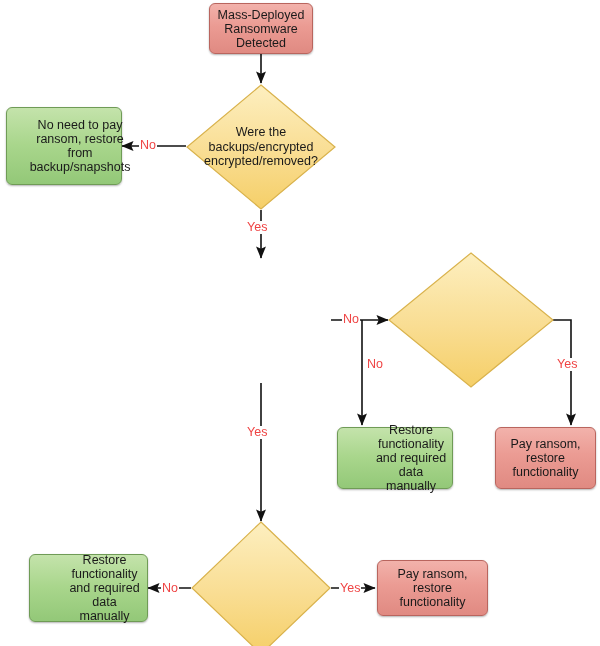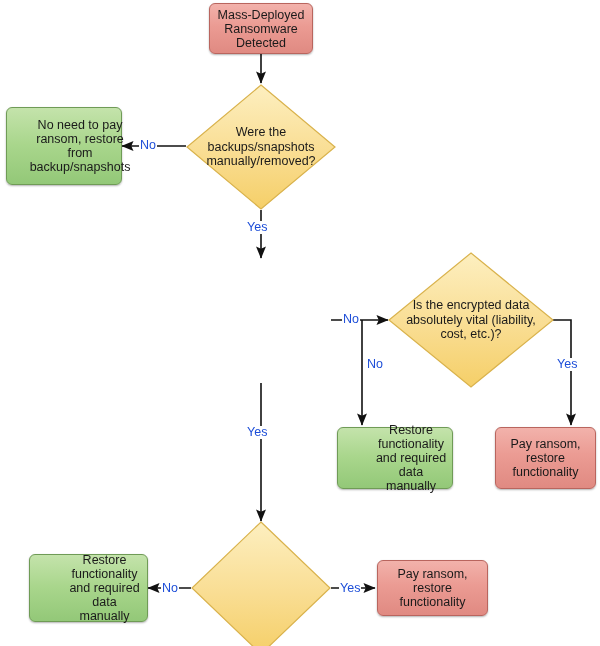--- a/index.html
+++ b/index.html
@@ -74,21 +74,21 @@
     z-index: 1;
     padding: 0 6px;
     line-height: 1.15;
   }
 
   
   .elabel {
     position: absolute;
     font-family: "Liberation Sans", sans-serif;
     font-size: 12.5px;
-    color: #1d4ed8;
+    color: #ef4444;
     background: #ffffff;
     padding: 0 1px;
     white-space: nowrap;
     line-height: 1;
   }
 </style>
 </head>
 <body>
 
 <div id="canvas">
@@ -128,33 +128,32 @@
   </svg>
 
   <div class="node box red" style="left:209px; top:3px; width:104px; height:51px;">
     <span>Mass-Deployed Ransomware Detected</span>
   </div>
 
   <div class="node diamond" style="left:186px; top:84px; width:150px; height:126px;">
     <svg class="dshape" viewBox="0 0 150 126" preserveAspectRatio="none">
       <polygon points="75,1 149,63 75,125 1,63" fill="url(#ygrad)" stroke="#d9b24c" stroke-width="1.2"></polygon>
     </svg>
-    <span class="dlabel">Were the backups/snapshots manually/removed?</span>
+    <span class="dlabel">Were the backups/encrypted encrypted/removed?</span>
   </div>
 
   <div class="node box green" style="left:6px; top:107px; width:116px; height:78px;">
     <span>No need to pay ransom, restore from backup/snapshots</span>
   </div>
 
 
   <div class="node diamond" style="left:388px; top:252px; width:166px; height:136px;">
     <svg class="dshape" viewBox="0 0 166 136" preserveAspectRatio="none">
       <polygon points="83,1 165,68 83,135 1,68" fill="url(#ygrad)" stroke="#d9b24c" stroke-width="1.2"></polygon>
     </svg>
-    <span class="dlabel">Is the encrypted data absolutely vital (liability, cost, etc.)?</span>
   </div>
 
   <div class="node box green" style="left:337px; top:427px; width:116px; height:62px;">
     <span>Restore functionality and required data manually</span>
   </div>
 
   <div class="node box red" style="left:495px; top:427px; width:101px; height:62px;">
     <span>Pay ransom, restore functionality</span>
   </div>
 

